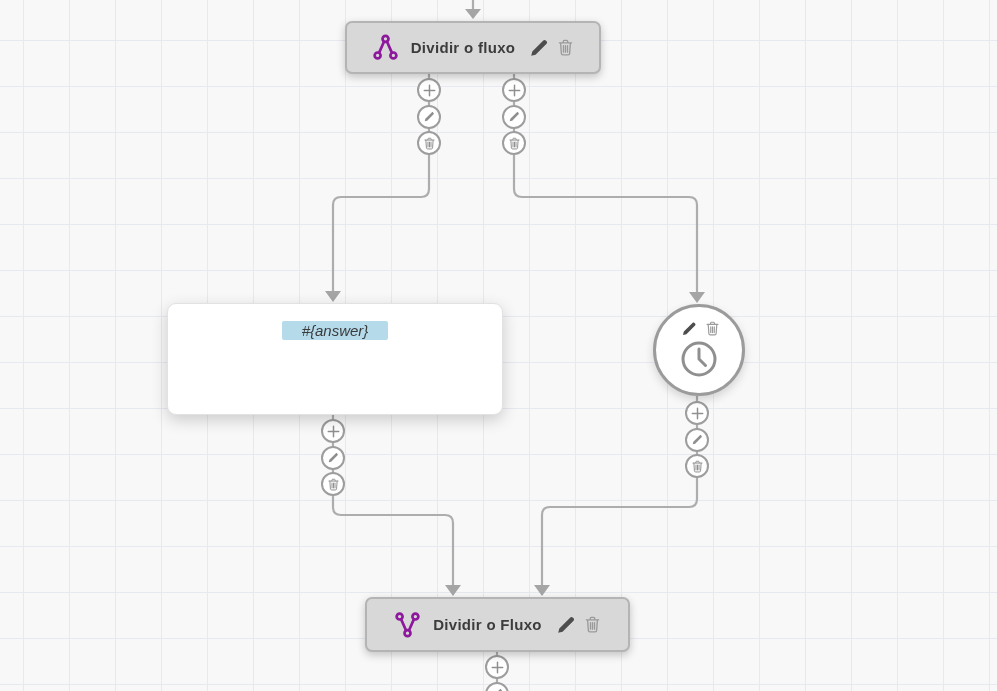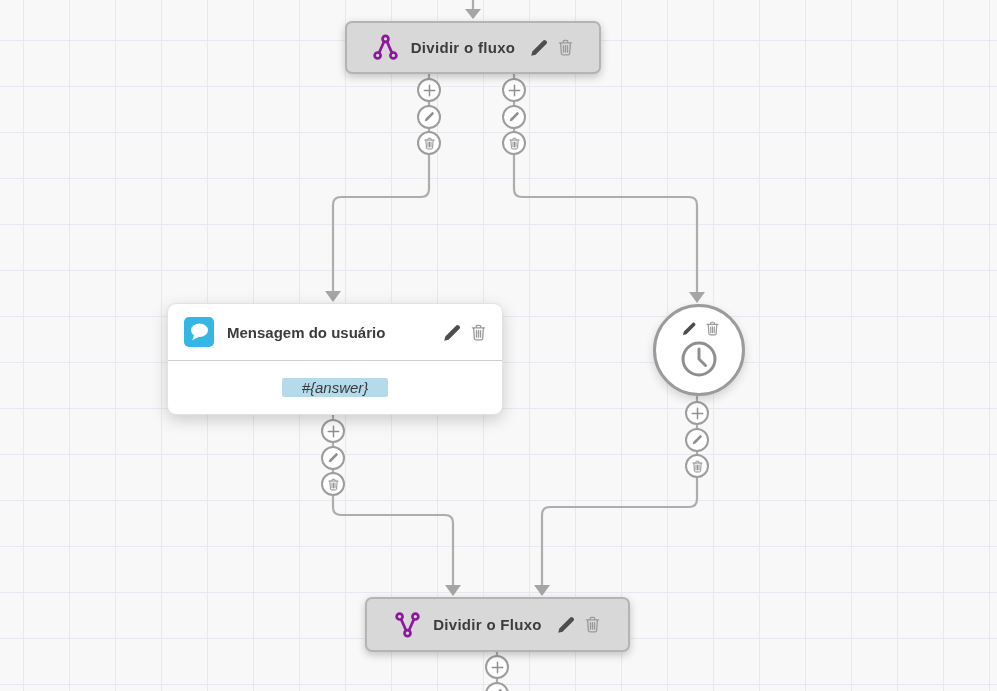--- a/index.html
+++ b/index.html
@@ -173,38 +173,20 @@
         </svg>
       </div>
     <div class="cbtn">
         <svg width="11" height="13">
           <use href="#ic-trash"></use>
         </svg>
       </div>
   </div>
 
   <div class="card">
-    <div class="card-header">
-      <span class="chat-icon">
-          <svg width="30" height="30">
-            <use href="#ic-chat"></use>
-          </svg>
-        </span>
-      <span class="card-title">Mensagem do usuário</span>
-      <span class="act act-edit">
-          <svg width="19" height="19">
-            <use href="#ic-pencil"></use>
-          </svg>
-        </span>
-      <span class="act act-del">
-          <svg width="15" height="17">
-            <use href="#ic-trash"></use>
-          </svg>
-        </span>
-    </div>
     <div class="card-body">
       <span class="var-chip">#{answer}</span>
     </div>
   </div>
 
   <div class="btn-stack" style="left:321px;top:419px;">
     <div class="cbtn">
         <svg width="13" height="13">
           <use href="#ic-plus"></use>
         </svg>

